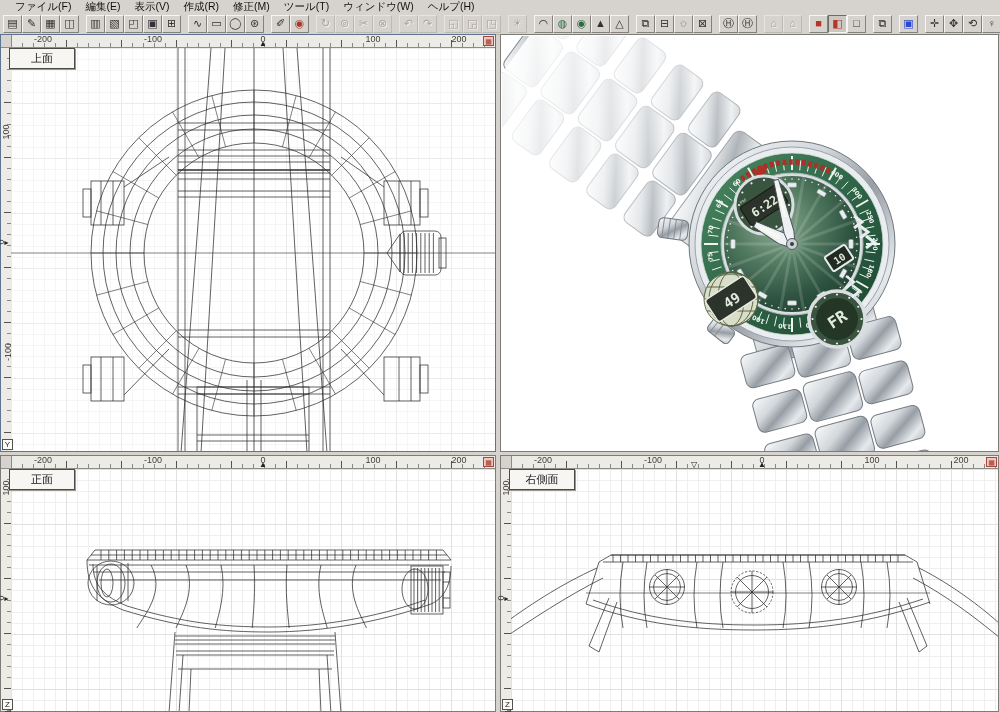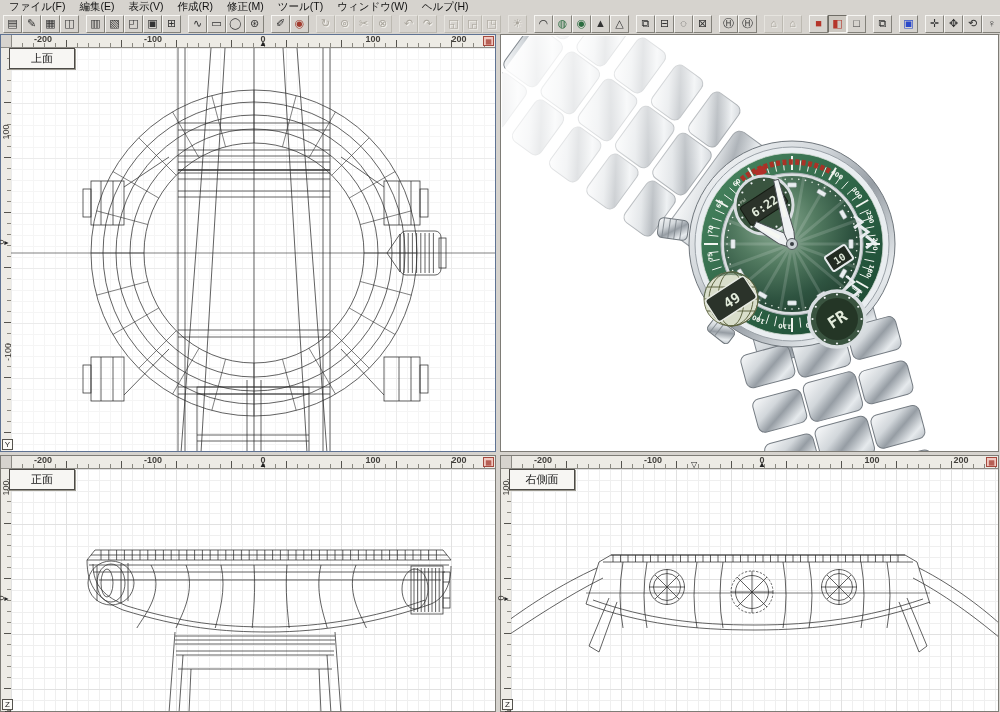--- a/index.html
+++ b/index.html
@@ -1,20 +1,20 @@
 <!DOCTYPE html>
 <html><head>
 <meta charset="utf-8">
 <style>
   html,body{margin:0;padding:0;}
   body{width:1000px;height:712px;overflow:hidden;background:#d6d3ce;
        font-family:"Liberation Sans","DejaVu Sans",sans-serif;position:relative;}
   
   #menu-bar{height:14px;display:flex;align-items:center;background:#d6d3ce;
-            font-size:10.5px;color:#111;padding-left:2px;}
+            font-size:10.5px;color:#111;padding-left:8px;}
   .menu-item{padding:0 7px;cursor:default;}
   
   #toolbar{height:20px;display:flex;align-items:center;background:#d6d3ce;
            border-bottom:1px solid #b8b5ae;padding-left:3px;}
   .tb-group{display:flex;margin-right:7px;}
   .tb-btn{width:17px;height:16px;font-size:11px;line-height:15px;text-align:center;
           color:#333;background:#d6d3ce;border:1px solid;
           border-color:#f6f5f2 #83817a #83817a #f6f5f2;cursor:default;overflow:hidden;}
   .tb-btn.disabled{color:#a9a59c;text-shadow:1px 1px 0 #f4f2ee;
           border-color:#e6e4df #bcb9b1 #bcb9b1 #e6e4df;}
@@ -47,21 +47,21 @@
   .vruler{position:absolute;left:0;top:12px;bottom:0;width:10px;background:#edebe5;
      border-right:1px solid #8d8b85;
      background-image:
        linear-gradient(#55534e 1px,transparent 1px),
        linear-gradient(#8a8880 1px,transparent 1px);
      background-size:7px 55px,4px 11px;background-position:right 0,right 0;
      background-repeat:repeat-y;}
   .ruler-corner{position:absolute;left:0;top:0;width:10px;height:12px;background:#d6d3ce;
      border-right:1px solid #8d8b85;border-bottom:1px solid #8d8b85;}
   .rnum{position:absolute;top:0;transform:translateX(-50%);font-size:9px;color:#403e3a;
-        background:transparent;line-height:9px;font-weight:bold;}
+        background:transparent;line-height:9px;}
   .rmark{position:absolute;bottom:-1px;transform:translateX(-50%);font-size:8px;color:#222;line-height:8px;}
   .rnumv{position:absolute;left:-2px;transform:translate(0,-50%) rotate(-90deg);
         font-size:9px;color:#403e3a;line-height:9px;}
   .rmarkv{position:absolute;left:2px;transform:translateY(-50%);font-size:7px;color:#222;line-height:7px;}
   .vp-label{position:absolute;left:8px;top:13px;min-width:52px;text-align:center;
      background:#f7f6f3;border:1px solid #4c4a46;font-size:11px;color:#111;
      padding:2px 6px;z-index:5;box-shadow:1px 1px 0 #9a988f;}
   .ruler-end-icon{position:absolute;right:1px;top:1px;width:11px;height:10px;z-index:6;
      background:#f0c8c0;border:1px solid #a5493e;box-sizing:border-box;
      display:flex;align-items:center;justify-content:center;font-size:7px;color:#9e3428;line-height:7px;}

